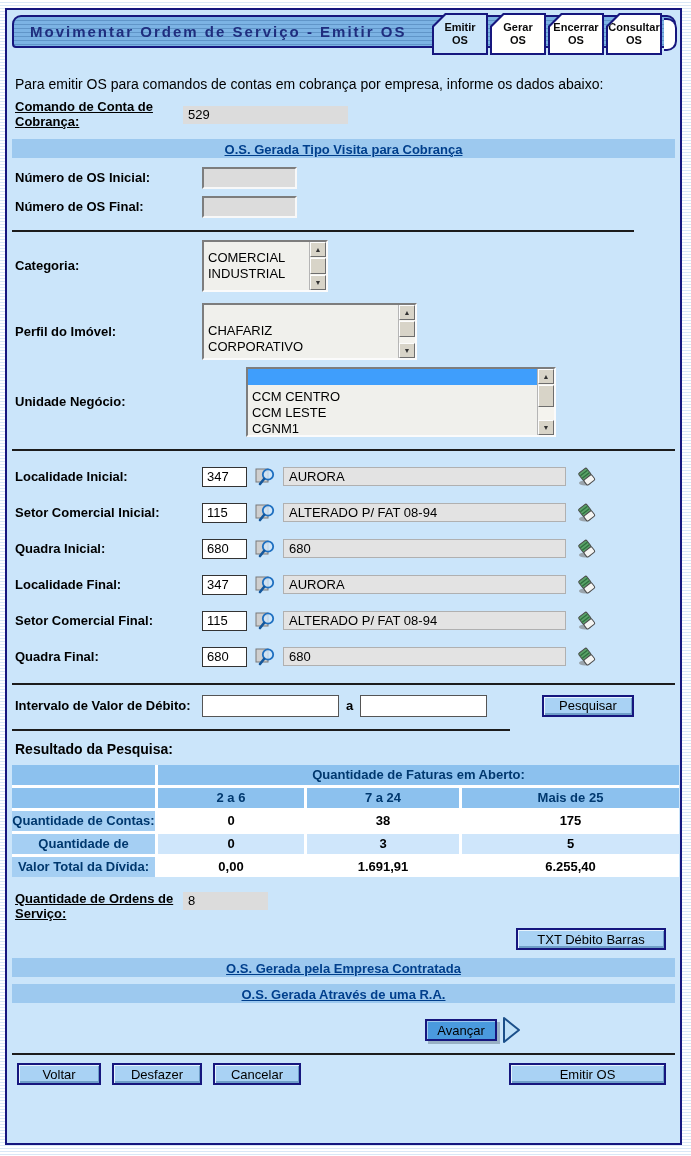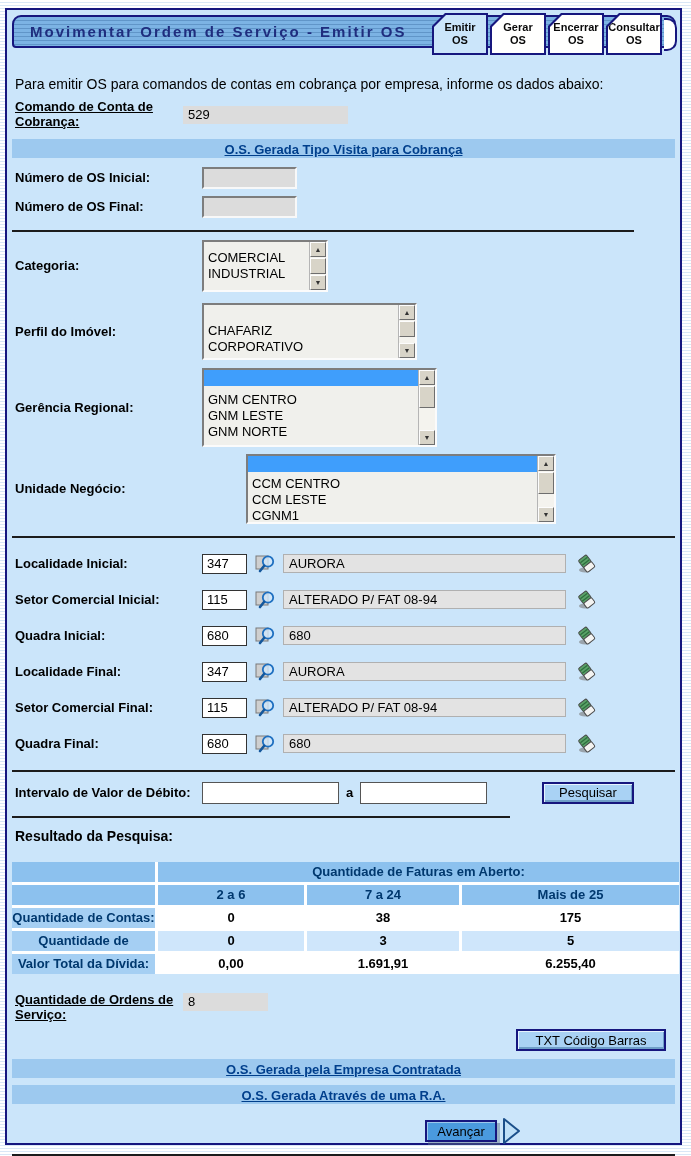--- a/index.html
+++ b/index.html
@@ -79,21 +79,21 @@
   
   .btn { background: #a9d2f4; border: 2px solid #16167e;
     box-shadow: inset 1px 1px 0 #e6f3fd, inset -1px -2px 0 #6f9fc8;
     font: 13px "Liberation Sans", sans-serif; color: #000;
     display: inline-flex; align-items: center; justify-content: center;
     height: 22px; cursor: pointer; }
   .btn.primary { background: #4a9ade; box-shadow: 3px 3px 0 rgba(90,110,130,.45),
     inset 1px 1px 0 #9cc8ec; }
   
   .res-table { display: grid; grid-template-columns: 143px 146px 152px auto;
-    gap: 3px; background: #fff; margin: 18px 5px; width: 667px; }
+    gap: 3px; background: #fff; margin: 4px 5px; width: 667px; }
   .cell { height: 20px; line-height: 20px; font-size: 13px; text-align: center; }
   .cell.h { background: #8cc1ee; color: #00386e; font-weight: bold; }
   .cell.rl { background: #a5cff3; color: #00386e; font-weight: bold; }
   .cell.v { background: #fff; color: #000; font-weight: bold; }
   .cell.v.alt { background: #cfe6fb; }
   .cell.span3 { grid-column: 2 / 5; }
   
   .avancar-row { display: flex; align-items: center; justify-content: flex-end;
     margin: 14px 160px 0 0; gap: 6px; }
   .btm-row { display: flex; align-items: center; margin: 8px 10px 0 10px; gap: 11px; }
@@ -180,38 +180,20 @@
       </div>
       <div class="sb">
         <div class="sb-btn">▲</div>
         <div class="sb-thumb"></div>
         <div class="sb-space"></div>
         <div class="sb-btn">▼</div>
       </div>
     </div>
   </div>
 
-  <div class="row" style="margin-top:8px;">
-    <div class="lbl">Gerência Regional:</div>
-    <div class="listbox" style="width:235px;height:79px;">
-      <div class="lb-items">
-        <div class="lb-item sel"></div>
-        <div style="height:6px;"></div>
-        <div class="lb-item">GNM CENTRO</div>
-        <div class="lb-item">GNM LESTE</div>
-        <div class="lb-item">GNM NORTE</div>
-      </div>
-      <div class="sb">
-        <div class="sb-btn">▲</div>
-        <div class="sb-thumb" style="height:22px;"></div>
-        <div class="sb-space"></div>
-        <div class="sb-btn">▼</div>
-      </div>
-    </div>
-  </div>
 
   <div class="row" style="margin-top:7px;">
     <div class="lbl">Unidade Negócio:</div>
     <div class="listbox" style="width:310px;height:70px;margin-left:44px;">
       <div class="lb-items">
         <div class="lb-item sel"></div>
         <div style="height:4px;"></div>
         <div class="lb-item">CCM CENTRO</div>
         <div class="lb-item">CCM LESTE</div>
         <div class="lb-item">CGNM1</div>
@@ -414,21 +396,21 @@
     <div class="cell v">1.691,91</div>
     <div class="cell v">6.255,40</div>
   </div>
 
   <div class="row" style="margin-top:14px;align-items:flex-start;">
     <div class="lbl w160" style="line-height:1.2;">Quantidade de Ordens de Serviço:</div>
     <div class="ro-flat" style="width:85px;margin-top:1px;">8</div>
   </div>
 
   <div class="right-abs">
-    <button class="btn w150">TXT Código Barras</button>
+    <button class="btn w150">TXT Débito Barras</button>
   </div>
 
   <div class="band" style="margin-top:8px;">
     <a>O.S. Gerada pela Empresa Contratada</a>
   </div>
   <div class="band" style="margin-top:7px;">
     <a>O.S. Gerada Através de uma R.A.</a>
   </div>
 
   <div class="avancar-row">

